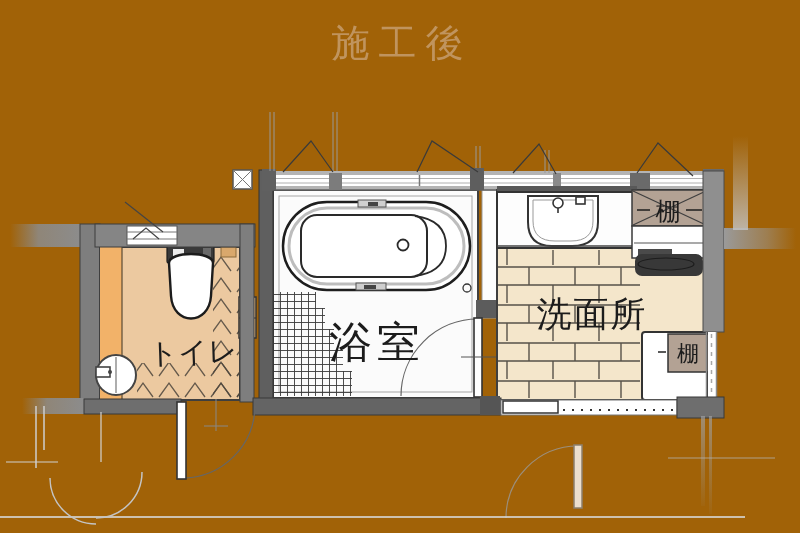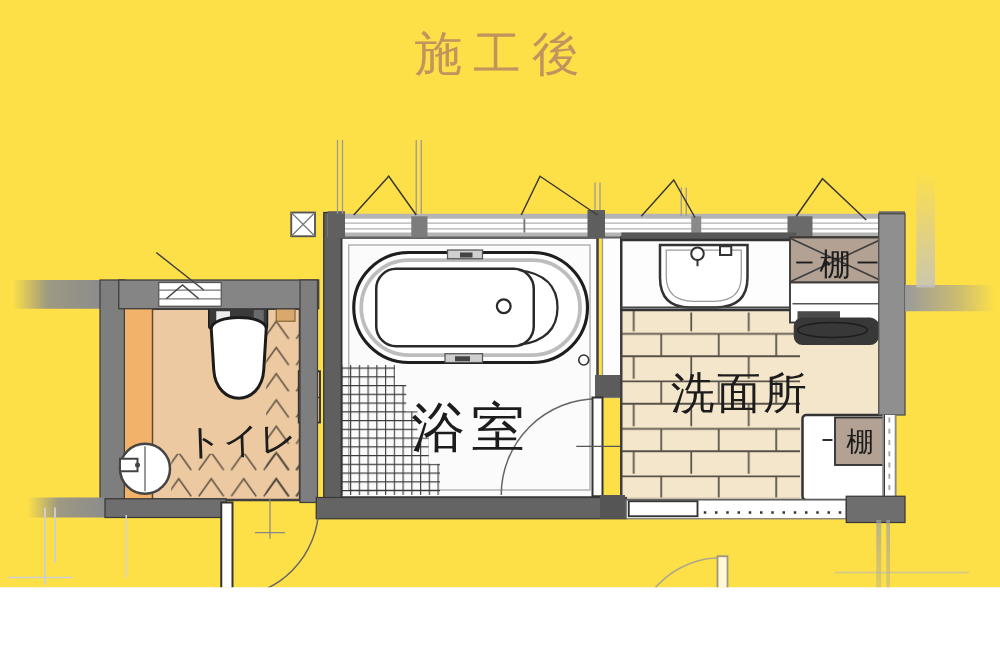--- a/index.html
+++ b/index.html
@@ -1,16 +1,16 @@
 <!DOCTYPE html>
 <html style="--gold: #c0945e; --ink: #1c1c1c; --wallDark: #5f5f5f; --wallMid: #7e7e7e; --wallLight: #b4b4b4; --floorToilet: #ecc9a0; --floorToiletStrip: #f2b269; --floorBath: #fbfbfb; --floorWash: #f4e6cb; --shelf: #b3a294; --appliance: #383838; --woodAccent: #d9a86c;"><head>
 <meta charset="utf-8">
 <style>
   html,body{margin:0;padding:0;background:#ffffff;}
-  .stage{position:relative;width:800px;height:470px;background:#fde047;overflow:hidden;}
+  .stage{position:relative;width:800px;height:533px;background:#a16207;overflow:hidden;}
   svg{display:block;}
   .title-text{font-family:"DejaVu Serif","Liberation Serif",serif;font-size:38px;letter-spacing:9px;fill:var(--gold);}
   .room-label{font-family:"DejaVu Sans","Liberation Sans",sans-serif;fill:var(--ink);}
   .lbl-toilet{font-size:29px;letter-spacing:0px;}
   .lbl-bath{font-size:43px;letter-spacing:5px;}
   .lbl-wash{font-size:35px;letter-spacing:2px;}
   .lbl-shelf-top{font-size:25px;}
   .lbl-shelf-bottom{font-size:22px;}
   .wall-d{fill:var(--wallDark);}
   .wall-m{fill:var(--wallMid);}

